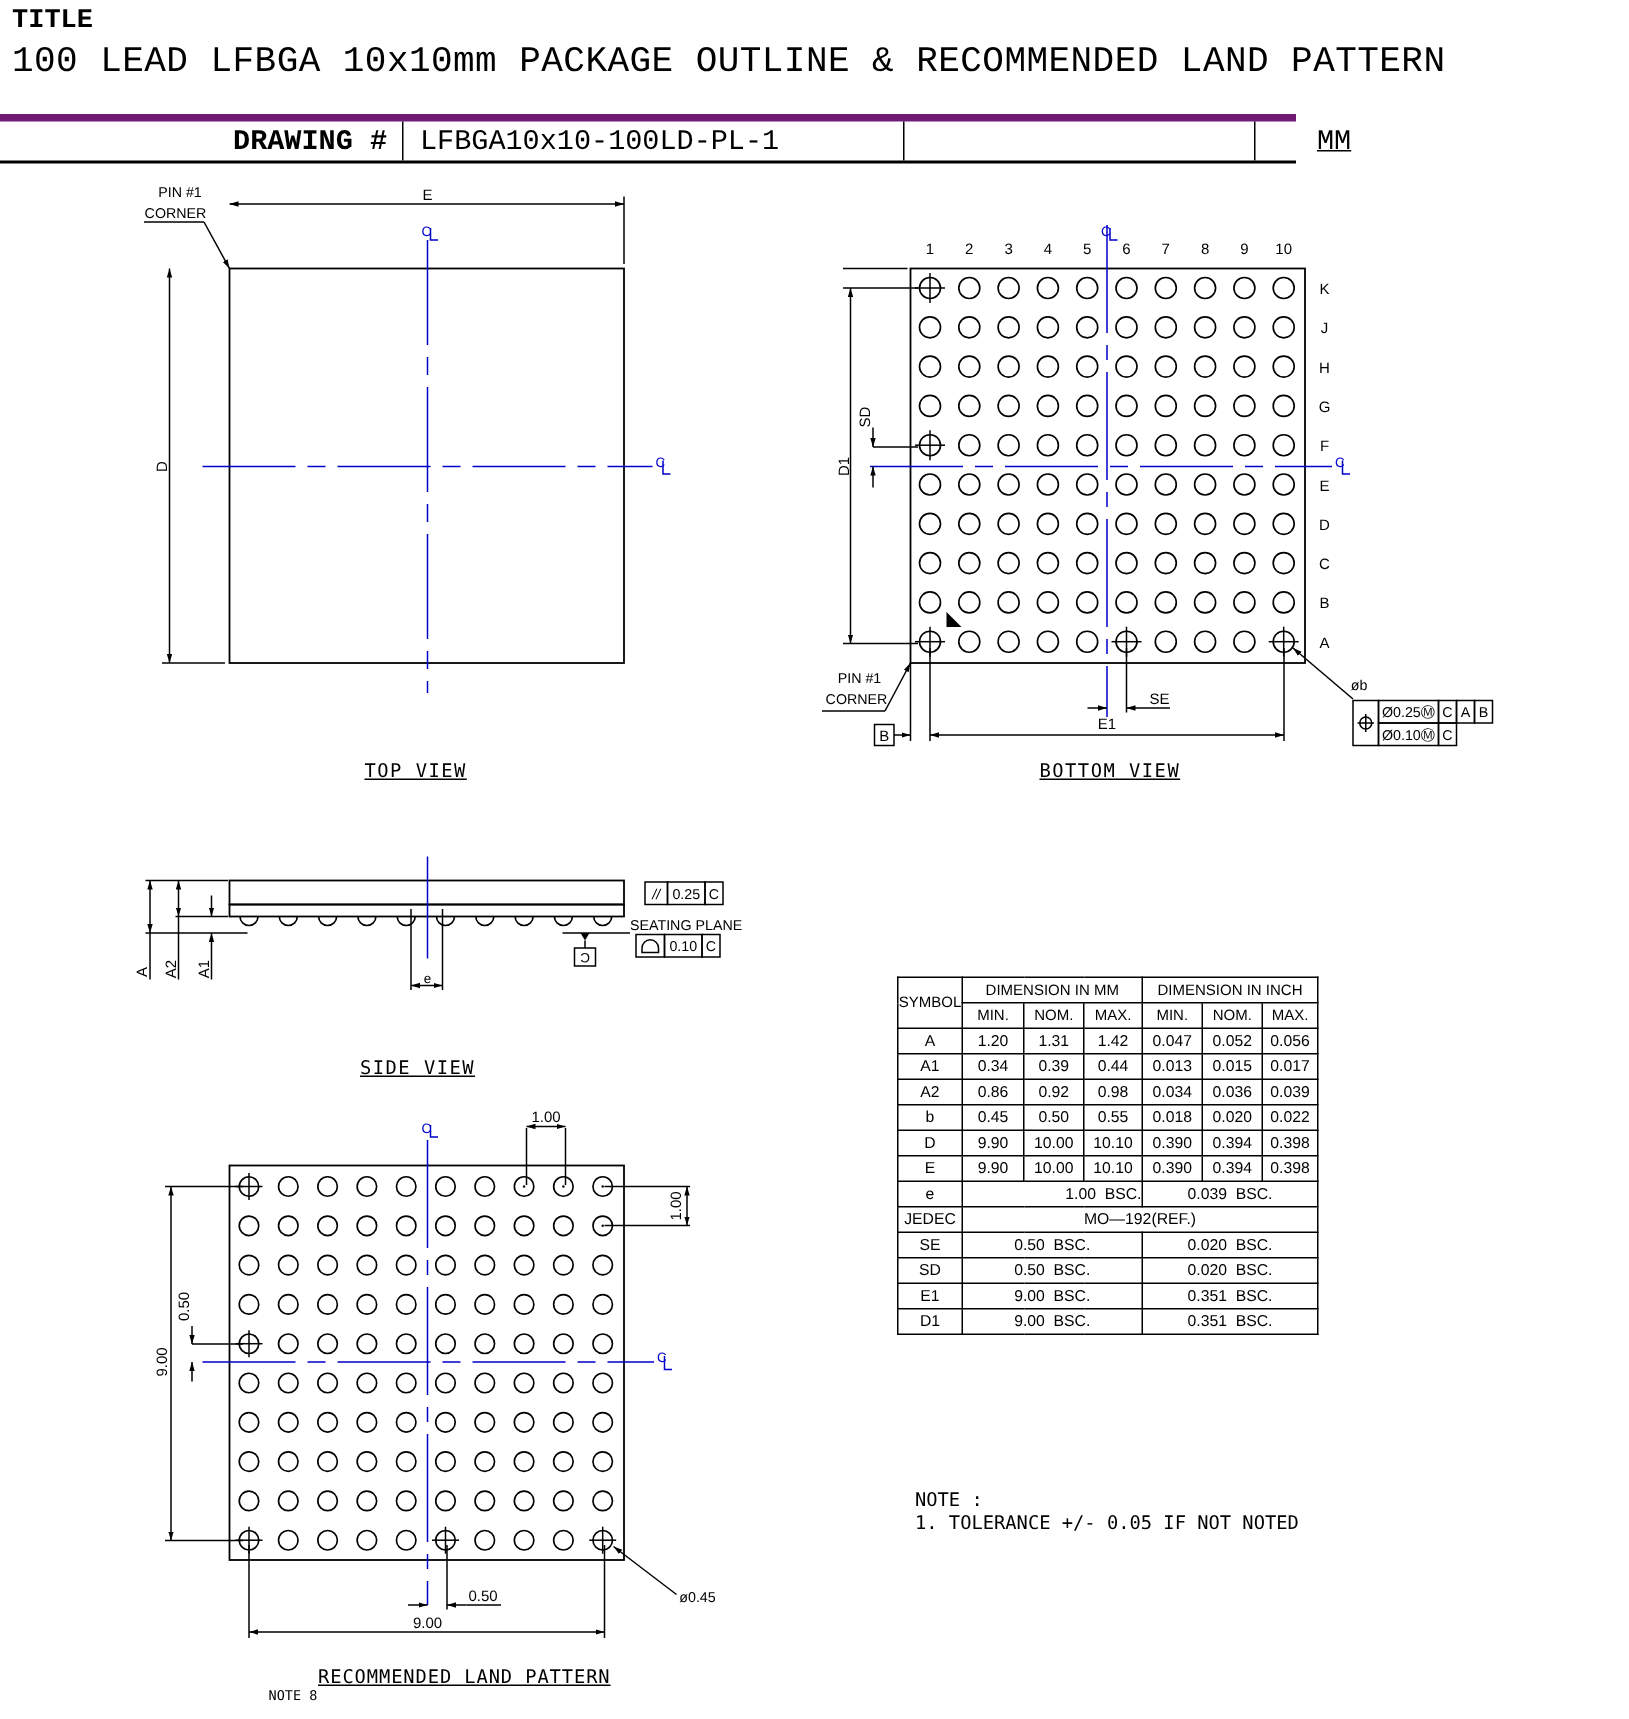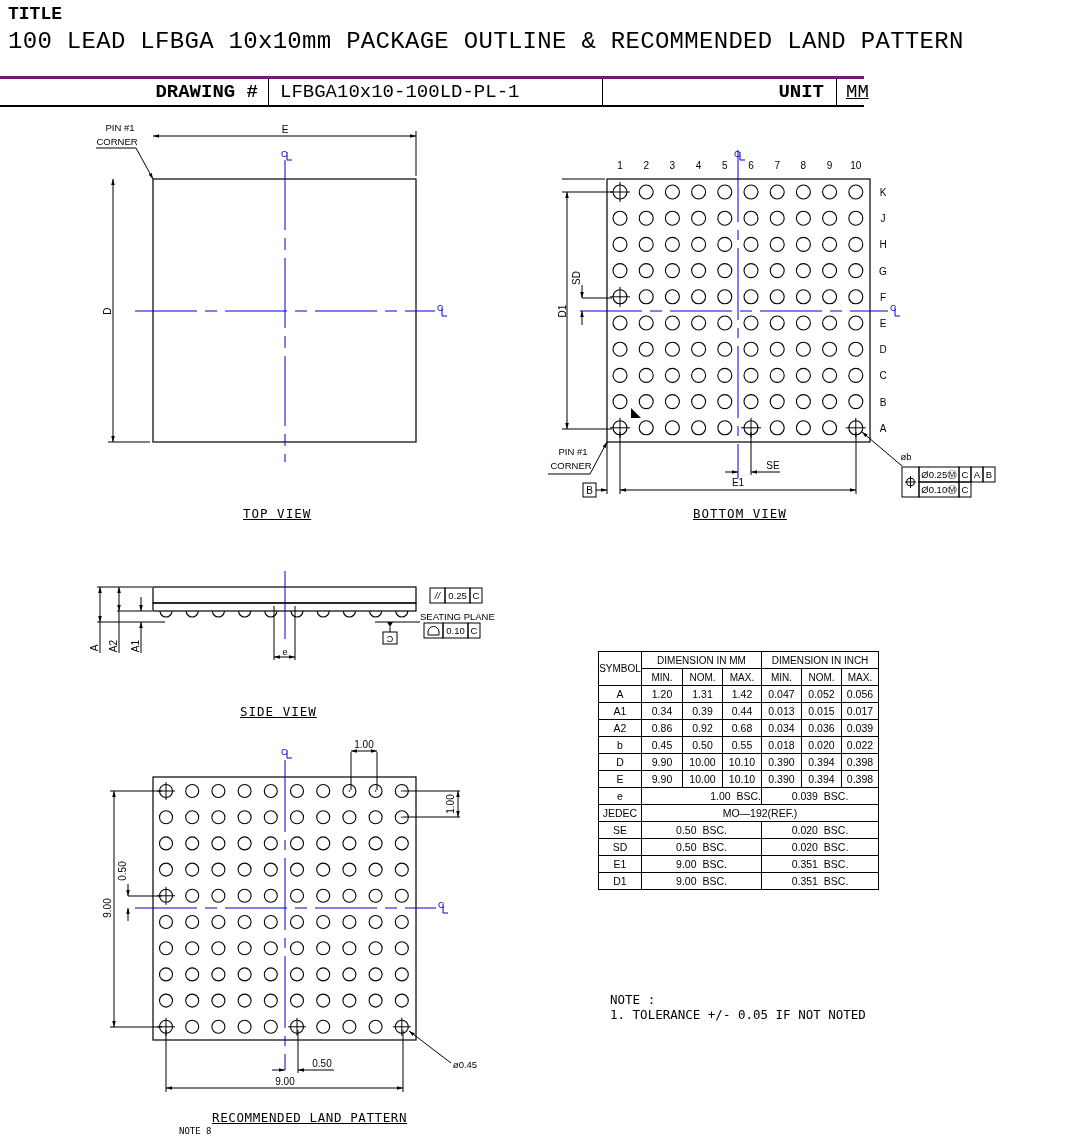--- a/index.html
+++ b/index.html
@@ -1,19 +1,19 @@
 <!DOCTYPE html>
 <html><head>
 <meta charset="utf-8">
 <style>
   html, body { margin:0; padding:0; background:#ffffff; }
   body { width:1086px; height:1146px; position:relative; overflow:hidden; font-family:"Liberation Mono", monospace; color:#000; }
   .title-label { position:absolute; left:8px; top:4px; font-family:"Liberation Mono", monospace; font-weight:bold; font-size:18px; }
   .title-text { position:absolute; left:8px; top:28px; font-family:"Liberation Mono", monospace; font-size:24px; letter-spacing:0.3px; }
-  .hdr { position:absolute; left:0; top:76px; width:864px; height:26px; border-top:3px solid #701a75; border-bottom:2px solid #000; box-sizing:content-box; }
+  .hdr { position:absolute; left:0; top:76px; width:864px; height:26px; border-top:5px solid #701a75; border-bottom:2px solid #000; box-sizing:content-box; }
   .hdr .cell { position:absolute; top:0; height:26px; line-height:26px; font-size:19px; font-family:"Liberation Mono", monospace; }
   .hdr .lbl { font-weight:bold; text-align:right; }
   .hdr .sep { position:absolute; top:0; width:1px; height:26px; background:#000; }
   svg { position:absolute; left:0; top:0; }
   svg text { font-family:"Liberation Sans", sans-serif; }
   .dim-table { position:absolute; left:598px; top:651px; border-collapse:collapse; font-family:"Liberation Sans", sans-serif; font-size:10.5px; }
   .dim-table td, .dim-table th { border:1px solid #000; padding:0; height:16px; text-align:center; font-weight:normal; }
   .dim-table th { font-size:10px; }
   .note { position:absolute; left:582px; top:992px; font-family:"DejaVu Sans Mono", monospace; font-size:12.5px; line-height:15px; white-space:pre;margin-left:28px; }
   .view-label { position:absolute; font-family:"DejaVu Sans Mono", monospace; font-size:12.5px; text-decoration:underline; letter-spacing:1px; }
@@ -22,23 +22,22 @@
 </head>
 <body>
 
 <div class="title-label">TITLE</div>
 <div class="title-text">100 LEAD LFBGA 10x10mm PACKAGE OUTLINE &amp; RECOMMENDED LAND PATTERN</div>
 <div class="hdr">
   <div class="cell lbl" style="left:0;width:258px;">DRAWING #</div>
   <div class="sep" style="left:268px;"></div>
   <div class="cell" style="left:280px;">LFBGA10x10-100LD-PL-1</div>
   <div class="sep" style="left:602px;"></div>
-  <div class="cell lbl" style="left:602px;width:222px;">UNIT</div>
   <div class="sep" style="left:836px;"></div>
-  <div class="cell" style="left:846px;text-decoration:underline;">MM</div>
+  <div class="cell" style="left:878px;text-decoration:underline;">MM</div>
 </div>
 
 <svg id="drawing" width="1086" height="1146" xmlns="http://www.w3.org/2000/svg">
   <defs>
     <marker id="arr" viewBox="0 0 10 10" refX="10" refY="5" markerWidth="6" markerHeight="6" orient="auto-start-reverse">
       <path d="M0,2 L10,5 L0,8 z" fill="#000"></path>
     </marker>
   </defs>
 
   <g>
@@ -528,21 +527,21 @@
         <td>0.39</td>
         <td>0.44</td>
         <td>0.013</td>
         <td>0.015</td>
         <td>0.017</td>
       </tr>
       <tr>
         <td>A2</td>
         <td>0.86</td>
         <td>0.92</td>
-        <td>0.68</td>
+        <td>0.98</td>
         <td>0.034</td>
         <td>0.036</td>
         <td>0.039</td>
       </tr>
       <tr>
         <td>b</td>
         <td>0.45</td>
         <td>0.50</td>
         <td>0.55</td>
         <td>0.018</td>

